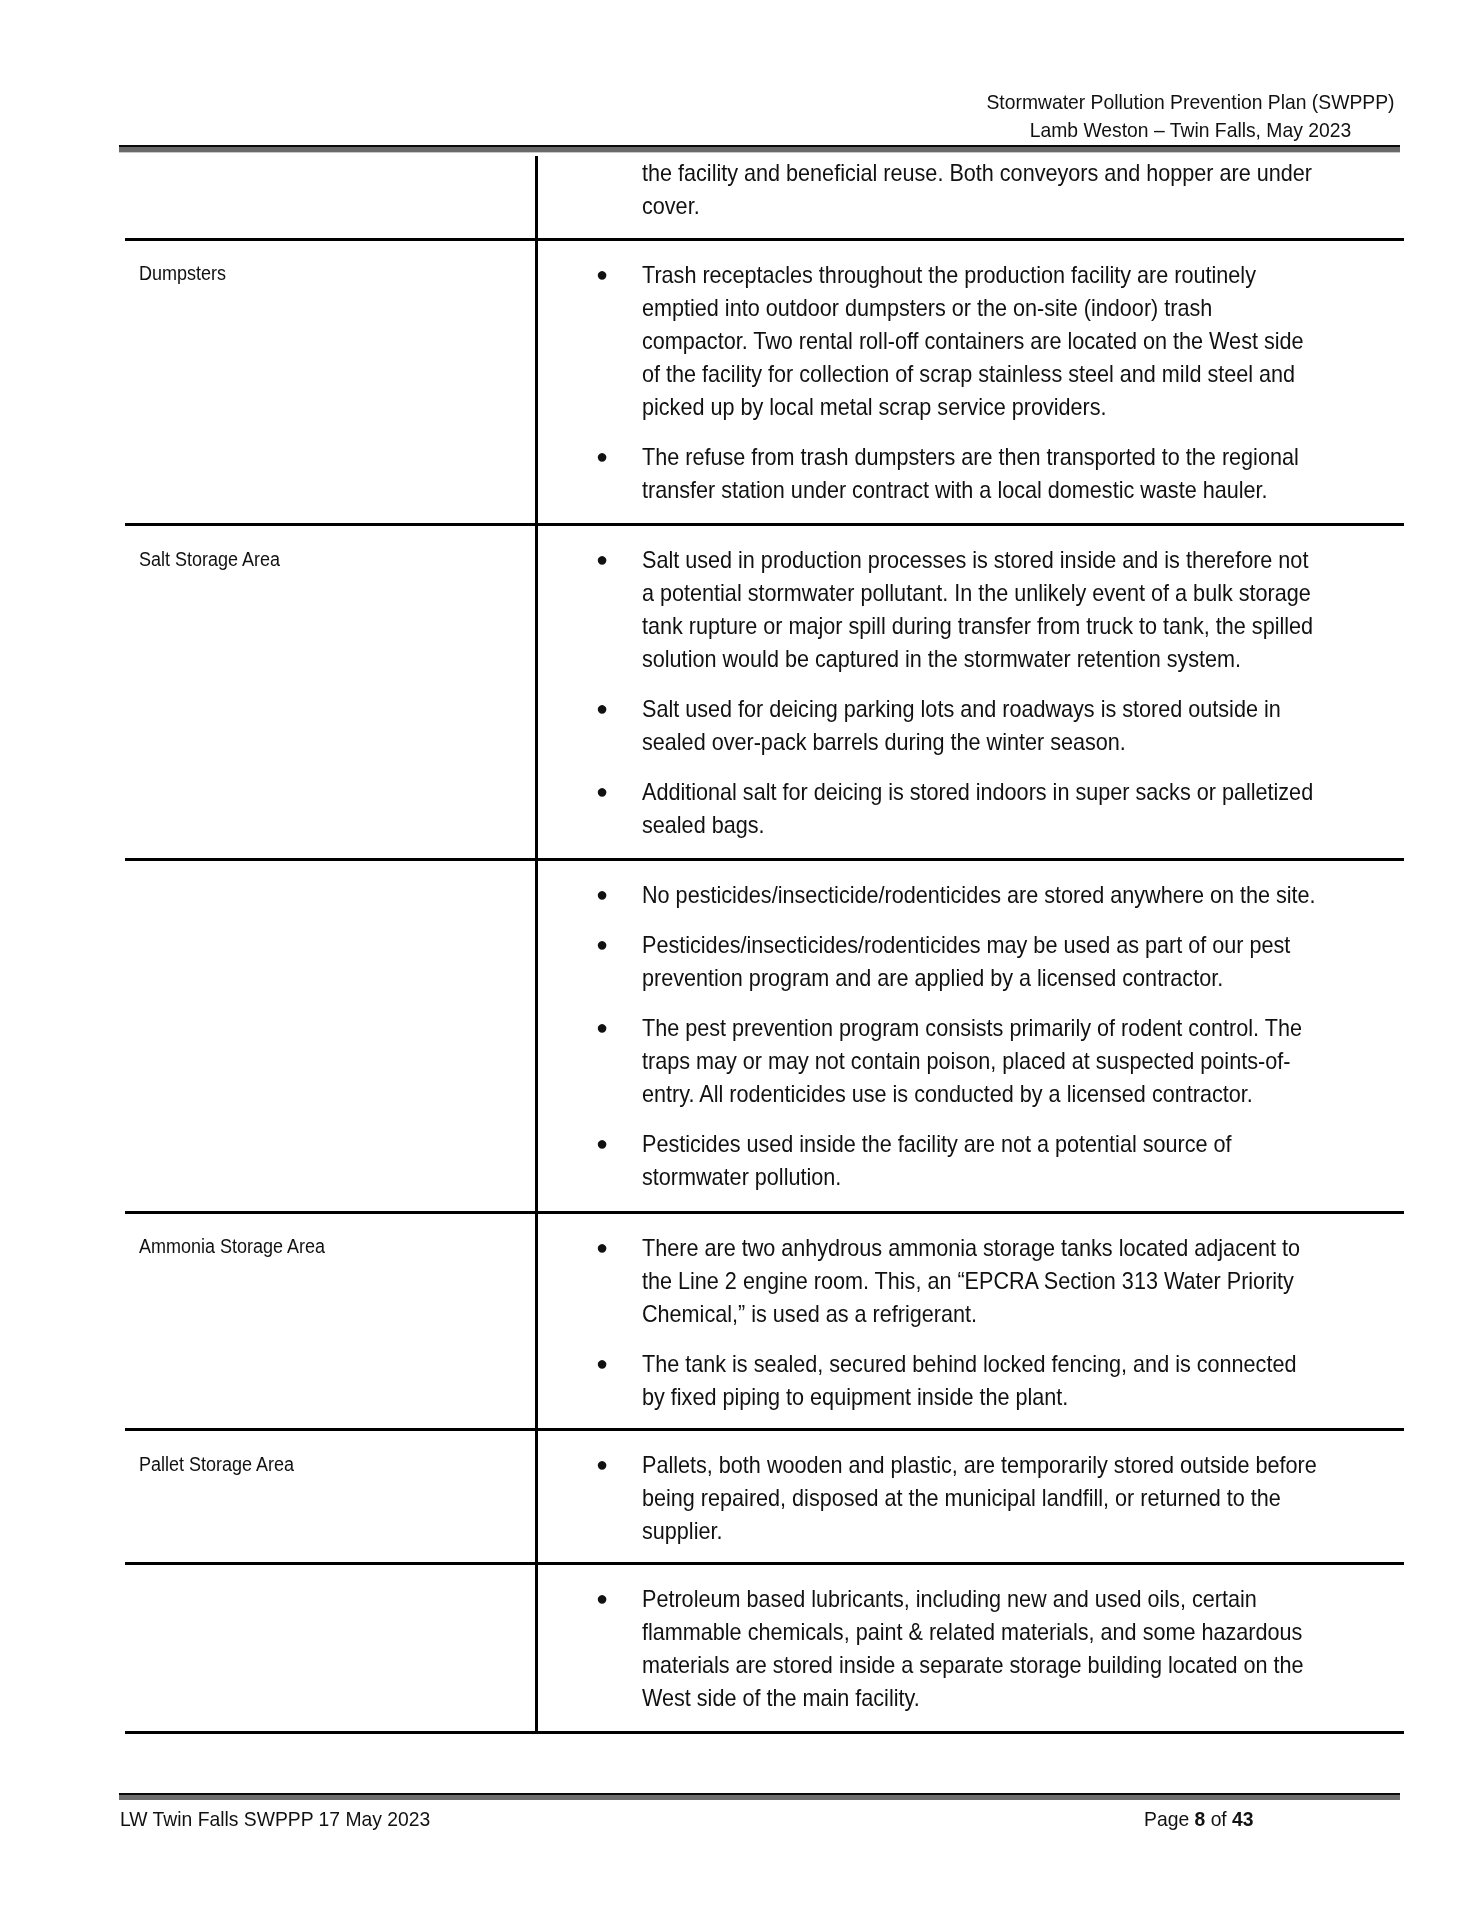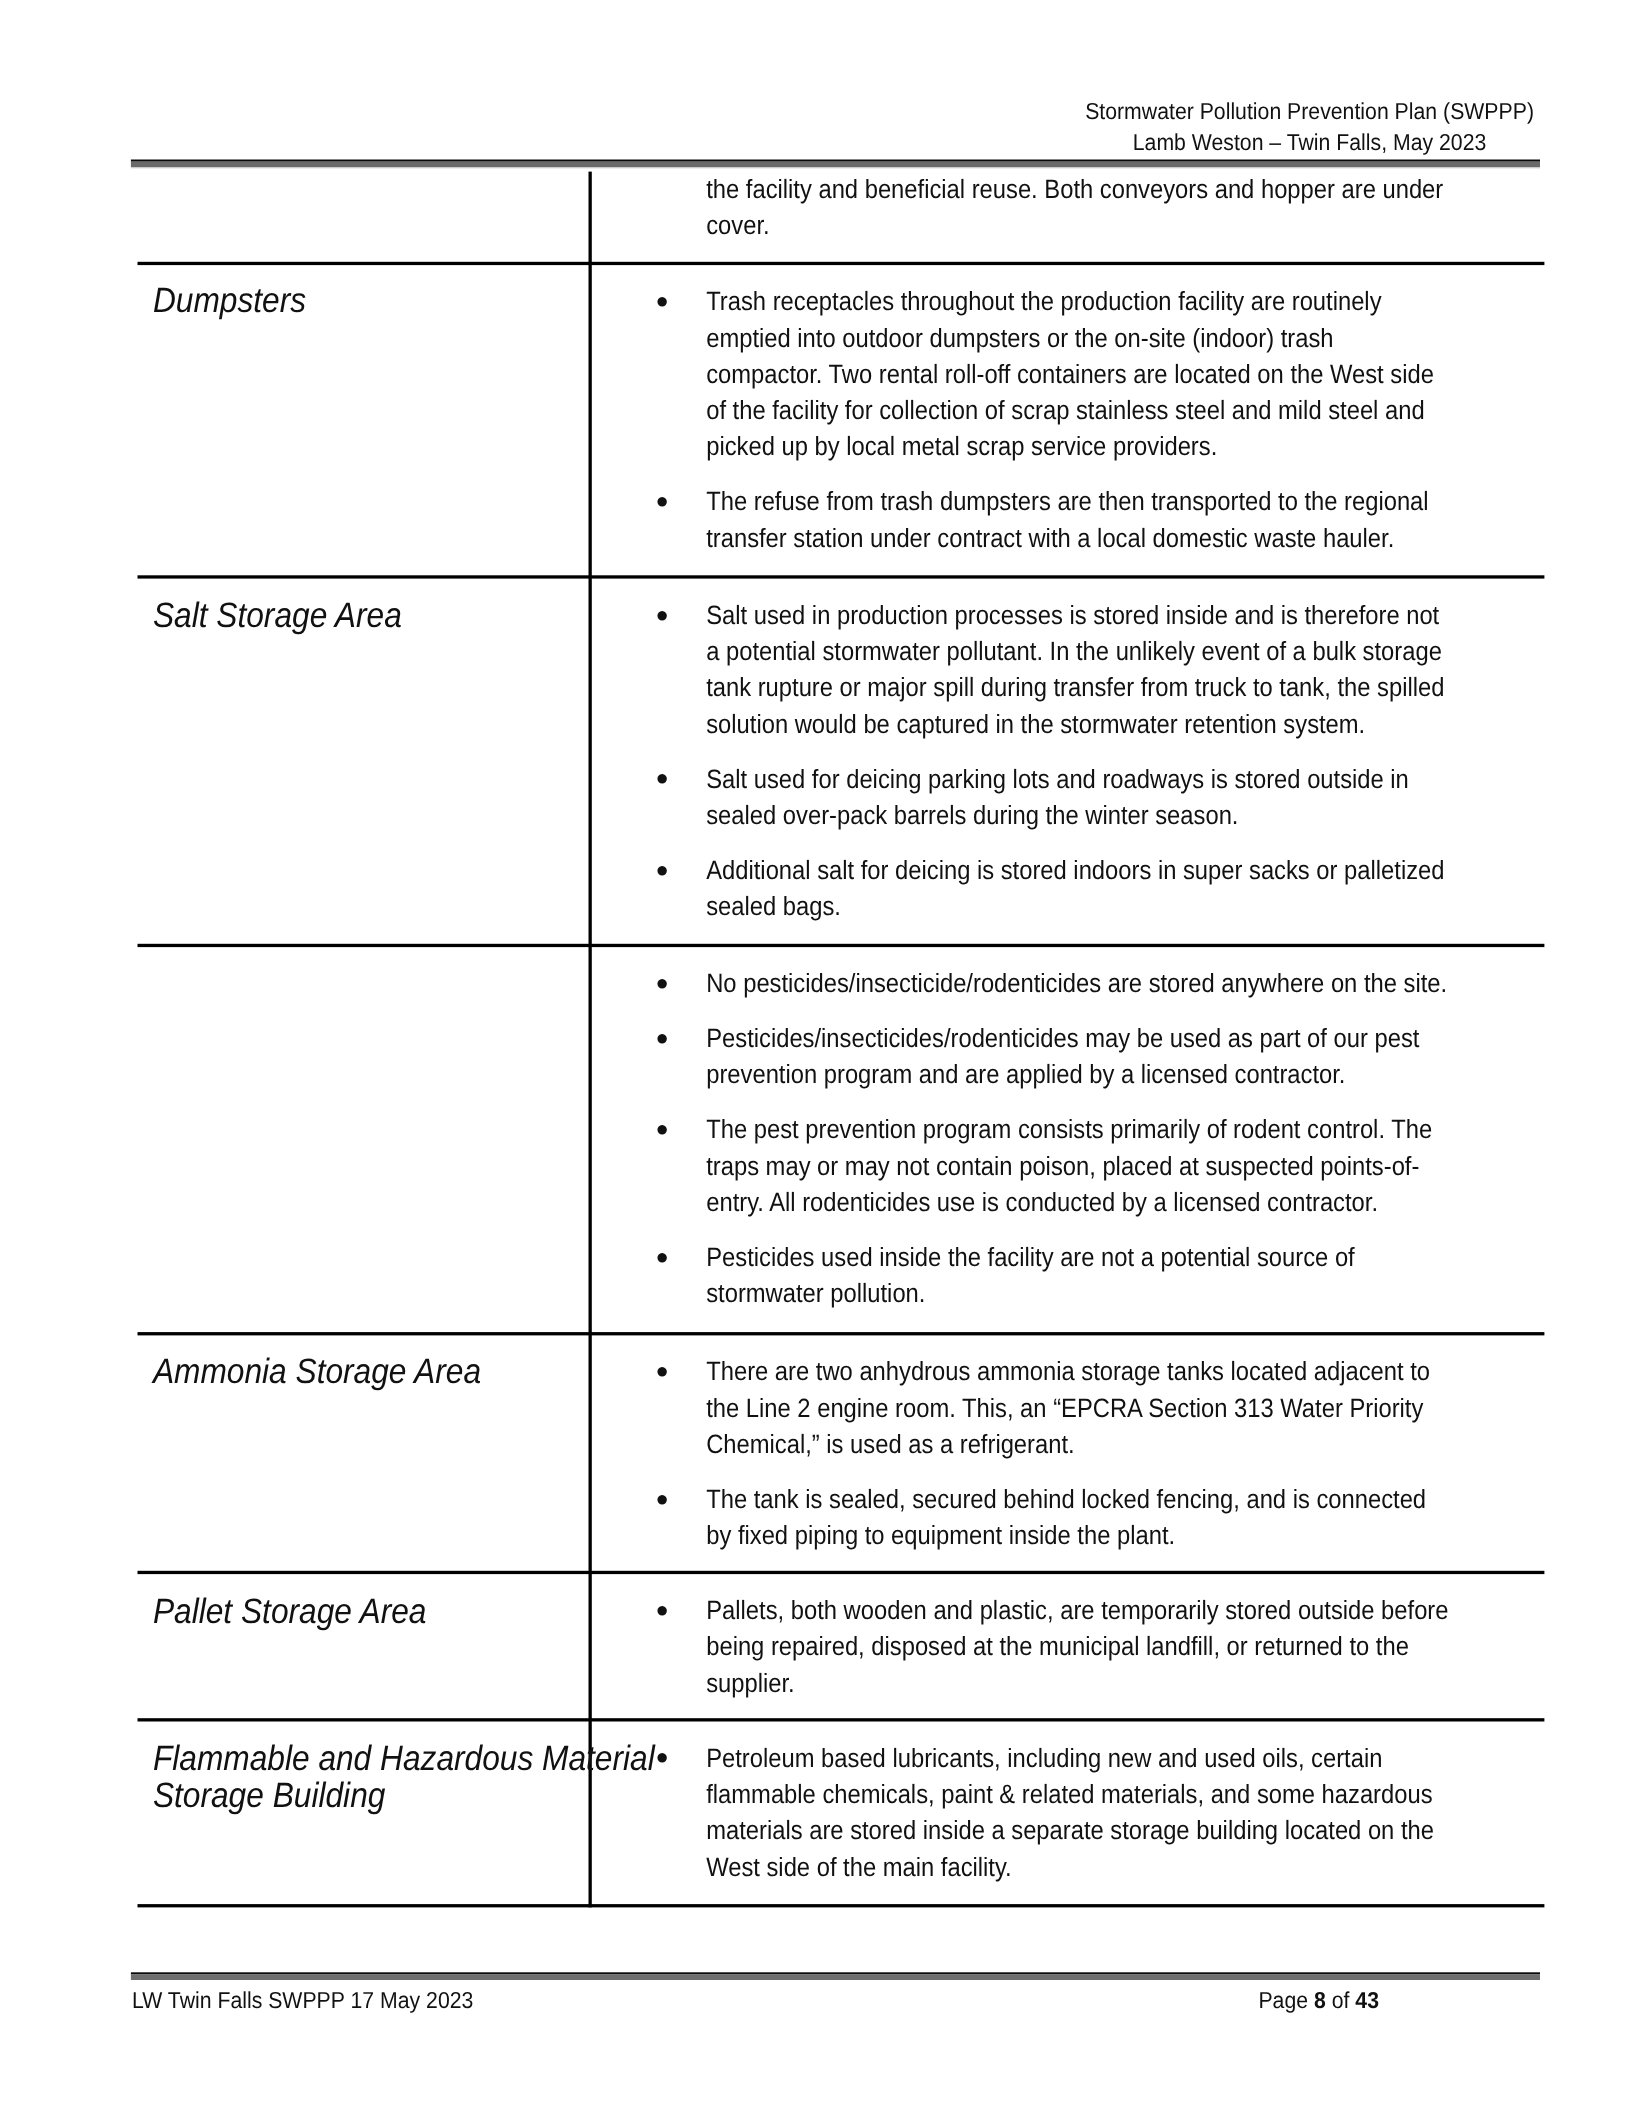--- a/index.html
+++ b/index.html
@@ -12,21 +12,21 @@
   .hdr .ln { display: block; transform: scaleX(0.92); transform-origin: right center; white-space: nowrap; }
   .rule-top { position: absolute; left: 119px; width: 1281px; top: 145px; height: 8px; }
   .rule-top .b { height: 2px; background: #0a0a0a; }
   .rule-top .g { height: 5px; background: #6a6a6a; }
   .rule-top .l { height: 1px; background: #c8c8c8; }
 
   .tbl { position: absolute; left: 4px; top: 0; width: 1484px; height: 1920px; }
   .vdiv { position: absolute; left: 531px; width: 3px; background: #000; top: 156px; height: 1578px; }
   .hline { position: absolute; left: 121px; width: 1279px; height: 3px; background: #000; }
 
-  .label { position: absolute; left: 135px; font-size: 32px; line-height: 34px; white-space: nowrap; font-style: italic; }
+  .label { position: absolute; left: 135px; font-size: 20px; line-height: 34px; white-space: nowrap; }
   .label .ln { display: block; transform: scaleX(0.9); transform-origin: left center; }
 
   .cell { position: absolute; left: 580px; width: 820px; font-size: 24px; line-height: 33px; }
   .para { position: relative; padding-left: 58px; margin-bottom: 17px; }
   .para:last-child { margin-bottom: 0; }
   .para .bullet { position: absolute; left: 12px; top: 0; font-size: 20px; line-height: 33px; }
   .para .ln { display: block; white-space: nowrap; transform: scaleX(0.9); transform-origin: left center; }
   .cont { position: absolute; left: 638px; font-size: 24px; line-height: 33px; }
   .cont .ln { display: block; white-space: nowrap; transform: scaleX(0.9); transform-origin: left center; }
 
@@ -153,24 +153,20 @@
   </div>
   <div class="cell" style="top:1448px">
     <div class="para">
       <span class="bullet">●</span>
       <span class="ln">Pallets, both wooden and plastic, are temporarily stored outside before</span>
       <span class="ln">being repaired, disposed at the municipal landfill, or returned to the</span>
       <span class="ln">supplier.</span>
     </div>
   </div>
 
-  <div class="label" style="top:1581px">
-    <span class="ln">Flammable and Hazardous Material</span>
-    <span class="ln">Storage Building</span>
-  </div>
   <div class="cell" style="top:1582px">
     <div class="para">
       <span class="bullet">●</span>
       <span class="ln">Petroleum based lubricants, including new and used oils, certain</span>
       <span class="ln">flammable chemicals, paint &amp; related materials, and some hazardous</span>
       <span class="ln">materials are stored inside a separate storage building located on the</span>
       <span class="ln">West side of the main facility.</span>
     </div>
   </div>
 </div>

